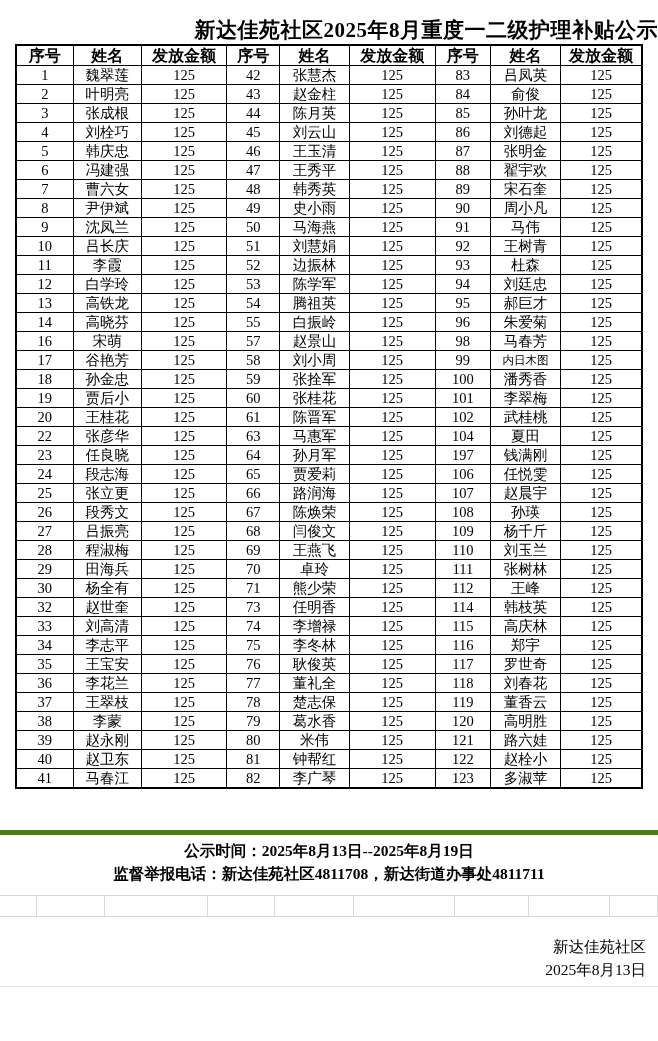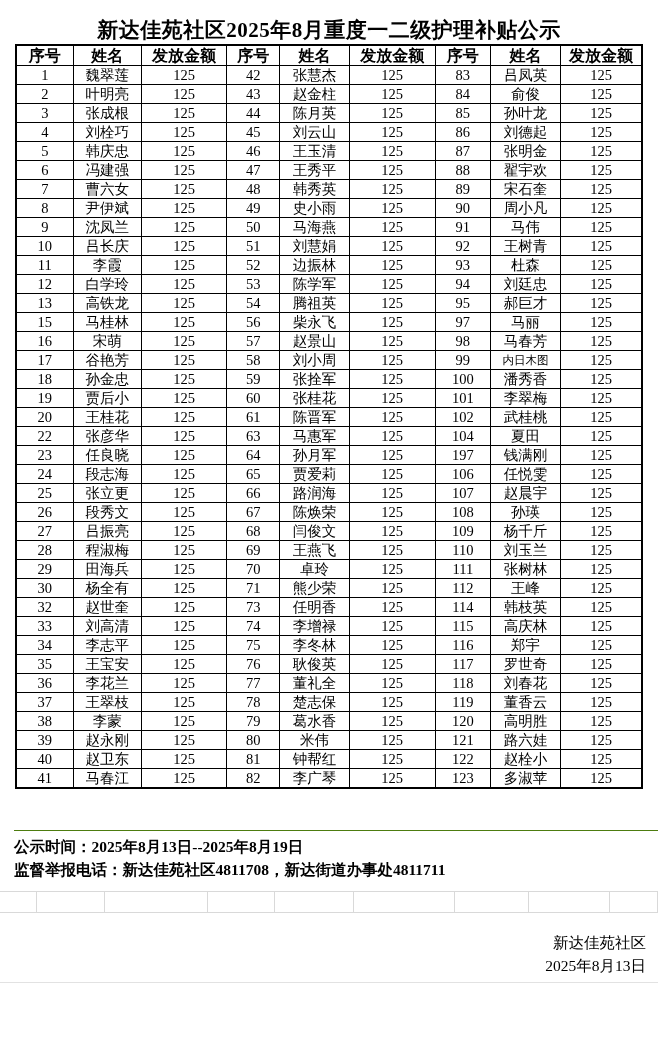--- a/index.html
+++ b/index.html
@@ -5,21 +5,21 @@
   html,body{margin:0;padding:0;background:#ffffff;}
   body{
     width:658px;height:1041px;
     font-family:"Liberation Serif","DejaVu Serif",serif;
     color:#000;
   }
   .page{position:relative;width:658px;height:1041px;background:#fff;overflow:hidden;}
 
   .title{
     margin-top:17px;
-    text-align:center;
+    text-align:right;
     font-weight:bold;
     font-size:21px;
     line-height:27px;
     letter-spacing:0.5px;
   }
 
   table.subsidy{
     border-collapse:collapse;
     table-layout:fixed;
     width:628px;
@@ -46,26 +46,26 @@
     height:18px;
     line-height:18px;
   }
   td.name-cell.small{font-size:11.5px;text-align:center;}
   col.w-no1{width:57px;}  col.w-nm1{width:68px;}  col.w-am1{width:85px;}
   col.w-no2{width:53px;}  col.w-nm2{width:69px;}  col.w-am2{width:86px;}
   col.w-no3{width:55px;}  col.w-nm3{width:70px;}  col.w-am3{width:81px;}
 
   .notice{
     margin-top:41px;
-    border-top:1px solid #4d7c0f;
+    border-top:5px solid #4d7c0f;
     padding-top:4px;
+    text-align:center;
     font-weight:bold;
     font-size:15.5px;
     line-height:23px;
-    margin-left:14px;
   }
 
   .empty-grid-row{
     margin-top:10px;
     width:658px;
     display:flex;
     border-top:1px solid #d9d9d9;
     border-bottom:1px solid #d9d9d9;
     height:22px;
     box-sizing:border-box;
@@ -267,28 +267,28 @@
           <td class="name-cell">高铁龙</td>
           <td class="amount-cell">125</td>
           <td class="serial-cell">54</td>
           <td class="name-cell">腾祖英</td>
           <td class="amount-cell">125</td>
           <td class="serial-cell">95</td>
           <td class="name-cell">郝巨才</td>
           <td class="amount-cell">125</td>
         </tr>
         <tr>
-          <td class="serial-cell">15</td>
-          <td class="name-cell">马桂林</td>
-          <td class="amount-cell">125</td>
-          <td class="serial-cell">56</td>
-          <td class="name-cell">柴永飞</td>
-          <td class="amount-cell">125</td>
-          <td class="serial-cell">97</td>
-          <td class="name-cell">马丽</td>
+          <td class="serial-cell">14</td>
+          <td class="name-cell">高晓芬</td>
+          <td class="amount-cell">125</td>
+          <td class="serial-cell">55</td>
+          <td class="name-cell">白振岭</td>
+          <td class="amount-cell">125</td>
+          <td class="serial-cell">96</td>
+          <td class="name-cell">朱爱菊</td>
           <td class="amount-cell">125</td>
         </tr>
         <tr>
           <td class="serial-cell">16</td>
           <td class="name-cell">宋萌</td>
           <td class="amount-cell">125</td>
           <td class="serial-cell">57</td>
           <td class="name-cell">赵景山</td>
           <td class="amount-cell">125</td>
           <td class="serial-cell">98</td>

